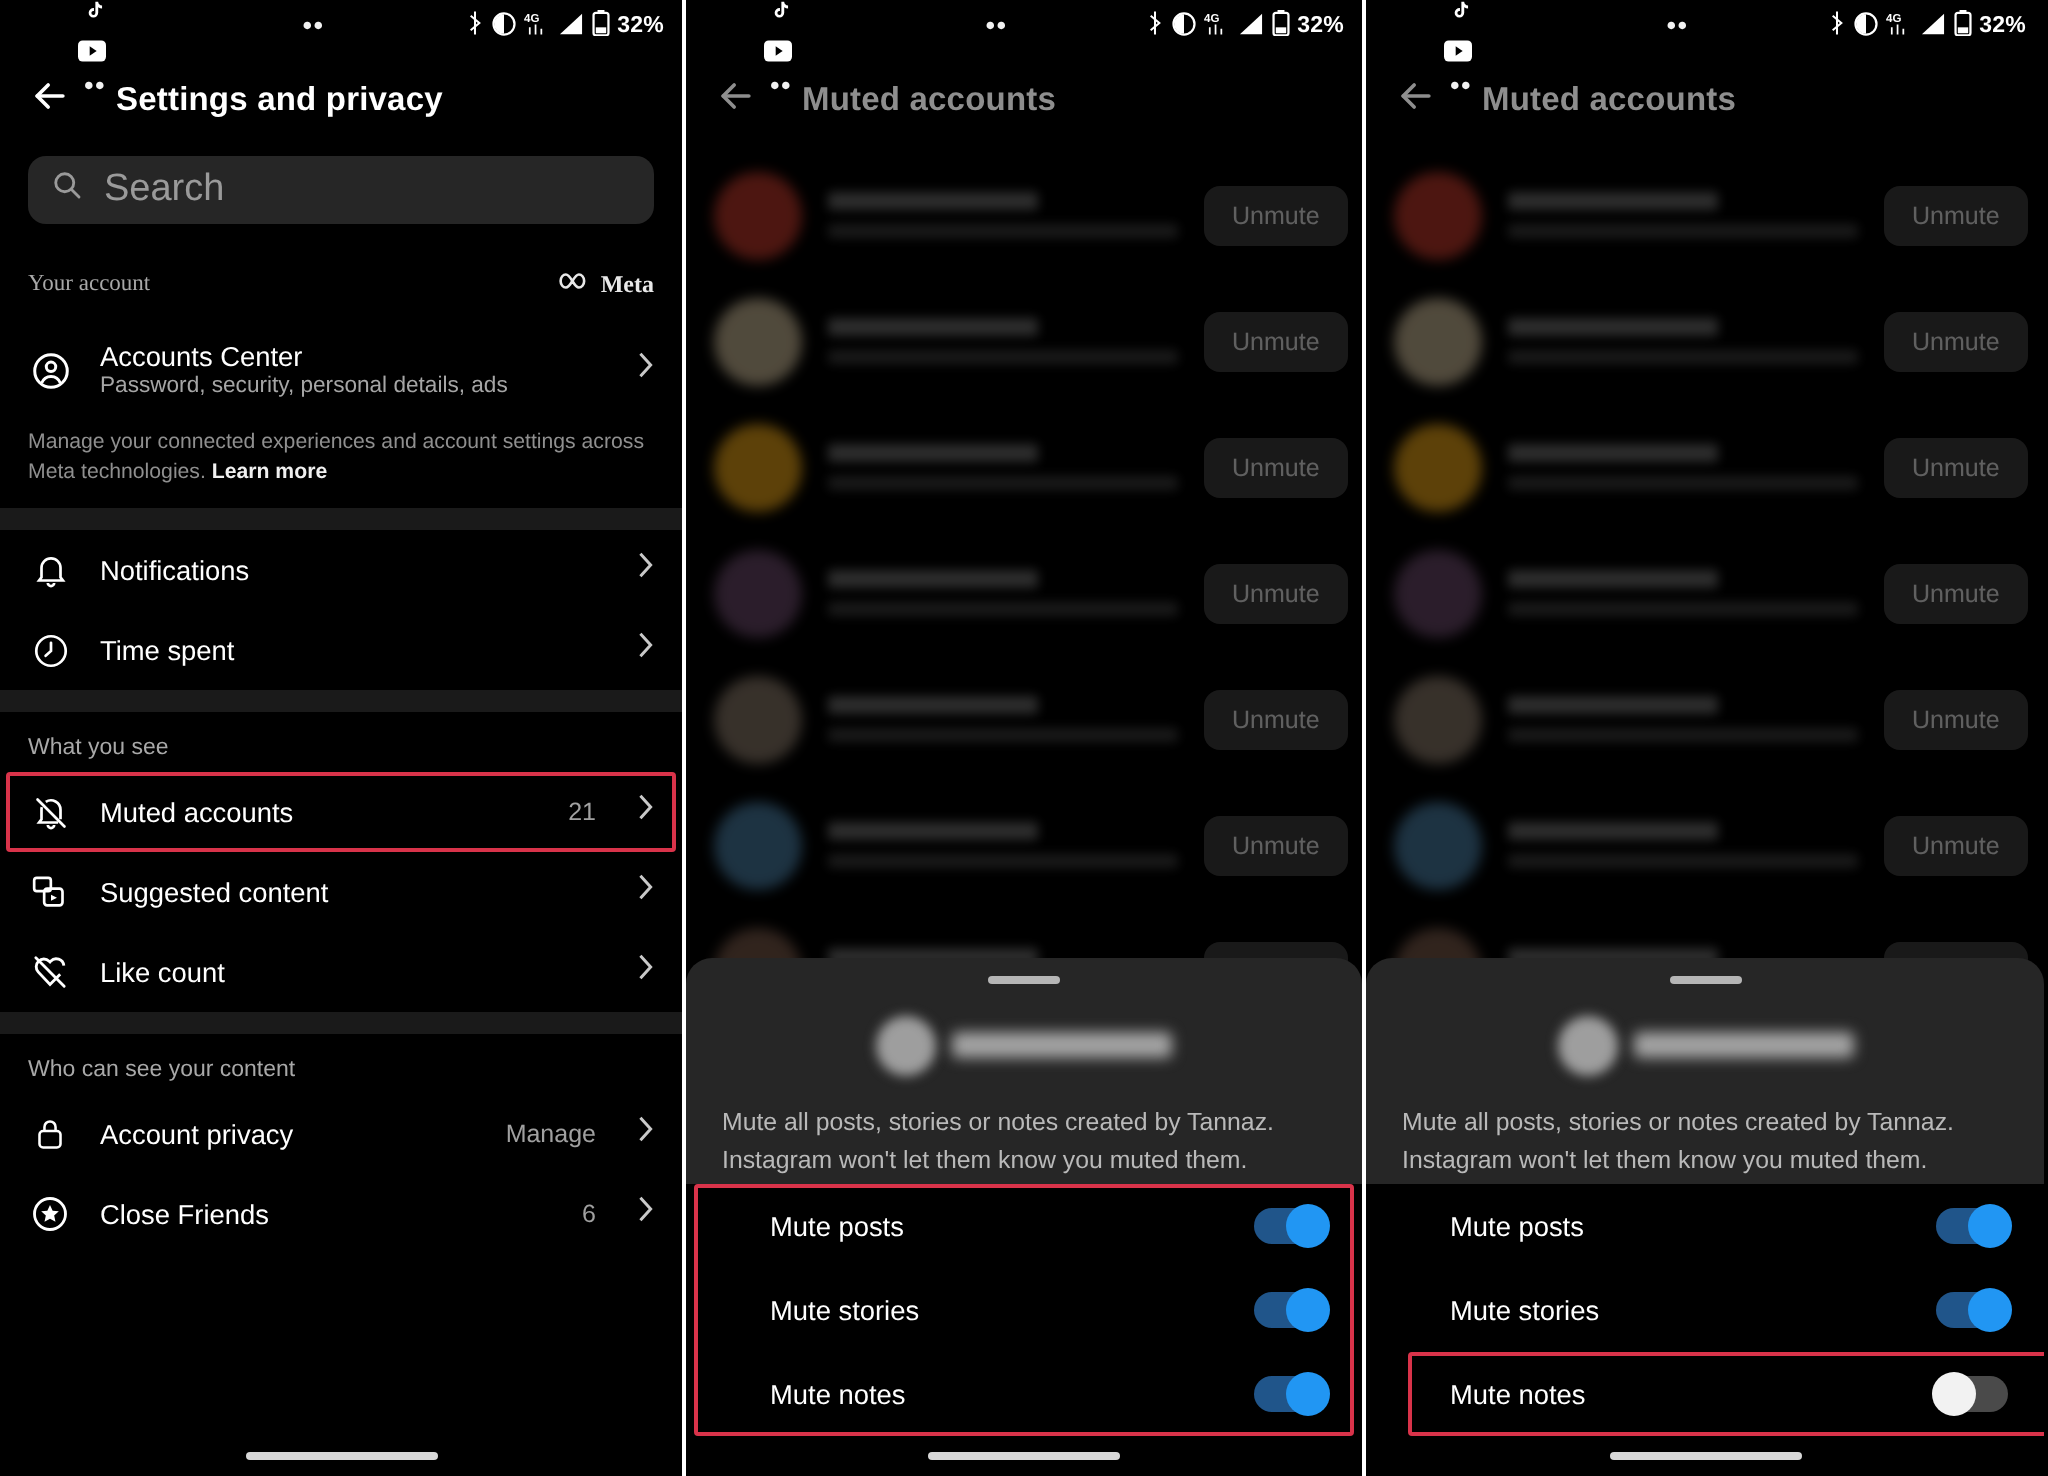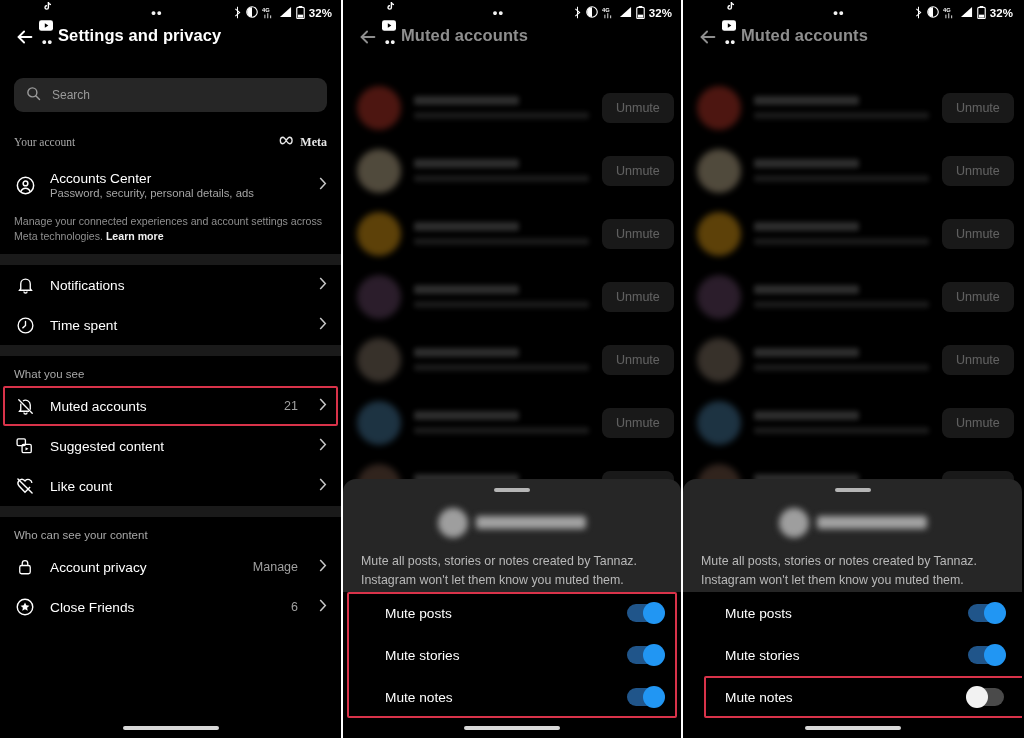--- a/index.html
+++ b/index.html
@@ -22,33 +22,33 @@
     letter-spacing: .1px;
   }
   .sb-left { display: flex; align-items: flex-end; gap: 6px; flex-direction: column; }
   .sb-time { font-size: 11.5px; font-weight: bold; }
   .sb-mid { flex: 1; display: flex; justify-content: center; align-items: center; padding-left: 28px;}
   .sb-right { display: flex; align-items: center; gap: 4px; }
   .dots { letter-spacing: 1px; font-size: 13px; line-height: 6px; opacity: .95; }
   .ic { display: inline-block; }
 
   
-  .apphdr { height: 48px; display: flex; padding: 0 14px; gap: 22px; }
+  .apphdr { height: 48px; display: flex; align-items: center; padding: 0 14px; gap: 22px; }
   .backarrow { width: 22px; height: 22px; flex: none; }
   .apptitle { font-size: 16.5px; font-weight: bold; color: #fff; letter-spacing: .1px; }
   .apptitle.dim { color: #8e8e8e; }
   .backarrow.dim path, .backarrow.dim line { stroke: #8e8e8e; }
 
   
   .searchwrap { padding: 4px 14px 10px; }
   .searchbox {
     height: 34px; background: #262626; border-radius: 9px;
     display: flex; align-items: center; padding: 0 12px; gap: 11px;
   }
-  .searchbox .ph { color: #9a9a9a; font-size: 12px; }
+  .searchbox .ph { color: #9a9a9a; font-size: 19px; }
 
   
   .sectlabel { color: #a8a8a8; font-size: 11.5px; padding: 12px 14px 6px; }
   .sectlabel.row { display: flex; align-items: center; justify-content: space-between; font-family: Liberation Serif, serif; }
   .metalogo { display: flex; align-items: center; gap: 4px; color: #e8e8e8; font-size: 12px; font-weight: bold; }
   .row {
     display: flex; align-items: center; padding: 0 14px; height: 40px; gap: 14px;
     position: relative;
   }
   .row .ricon { width: 22px; height: 22px; flex: none; display: flex; align-items: center; justify-content: center; }

